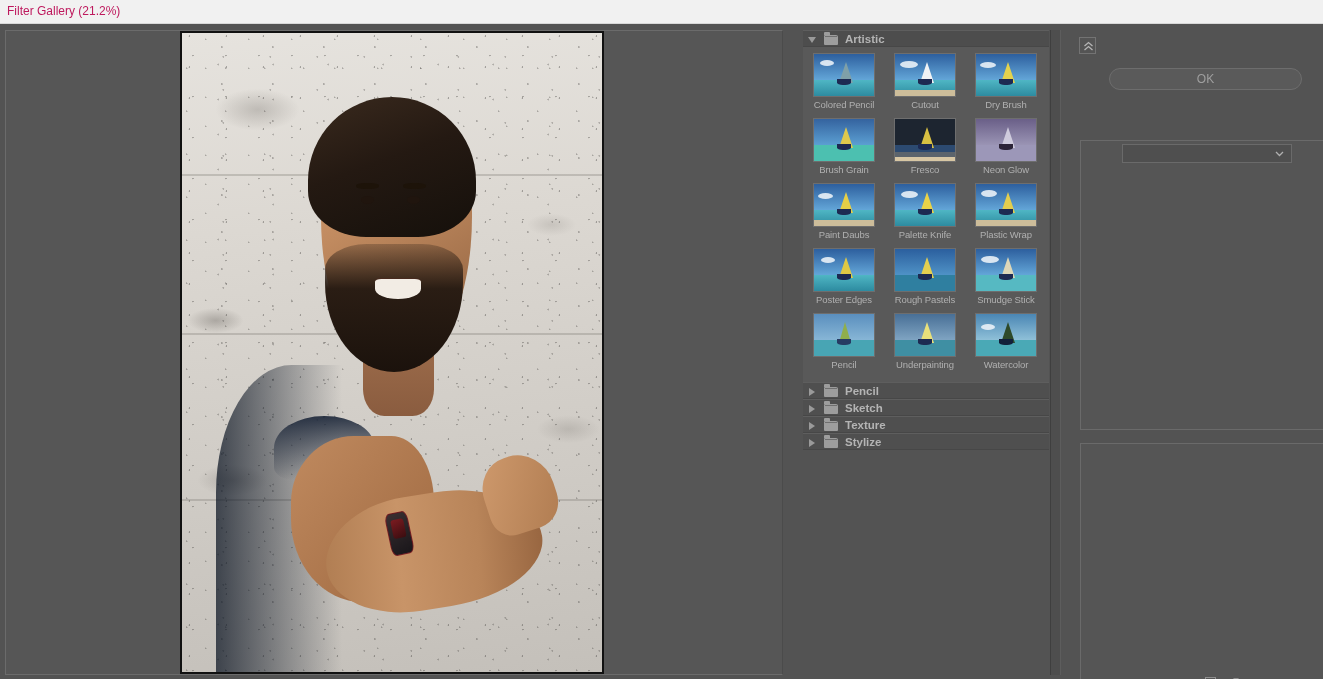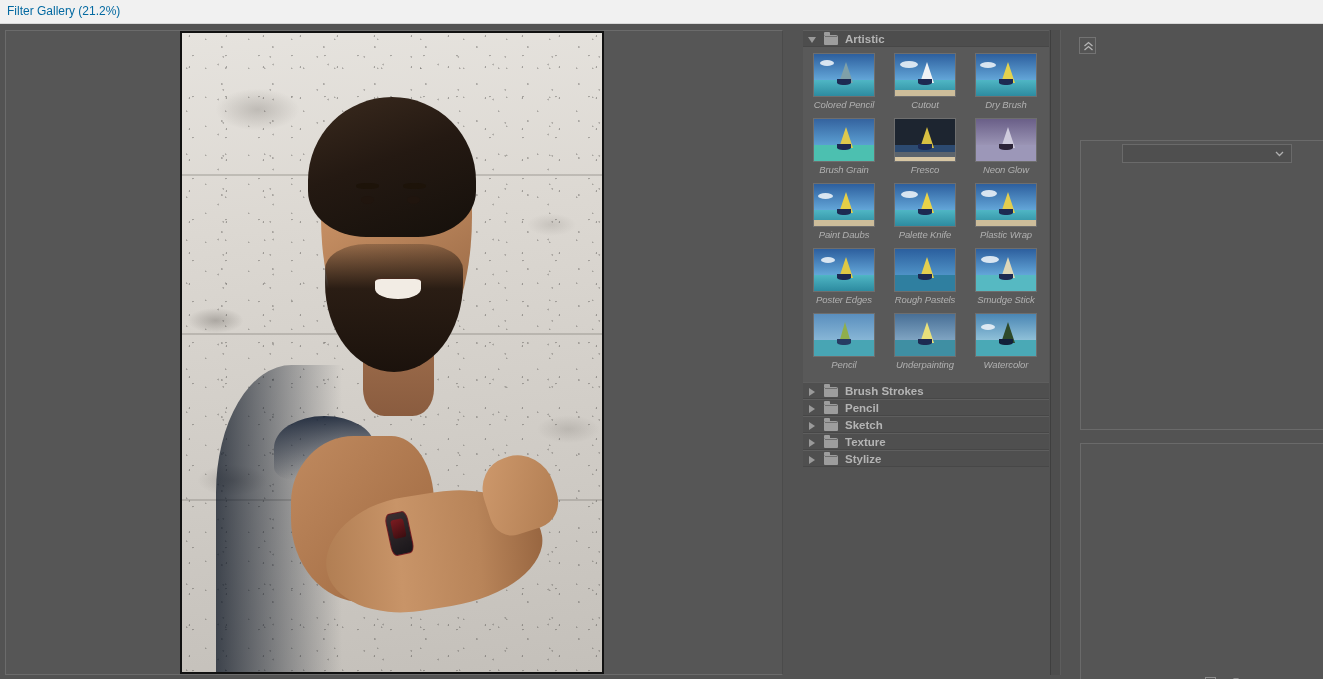--- a/index.html
+++ b/index.html
@@ -12,21 +12,21 @@
 
   
   #titlebar {
     position: absolute; left: 0; top: 0;
     width: 1323px; height: 24px;
     background: #f1f1f1;
     border-bottom: 1px solid #d8d8d8;
   }
   #titlebar-label {
     position: absolute; left: 7px; top: 4px;
-    font-size: 12px; color: #0369a1;
+    font-size: 12px; color: #be185d;
     white-space: nowrap;
   }
 
   
   #body-area {
     position: absolute; left: 0; top: 24px;
     width: 1323px; height: 655px;
     background: #535353;
   }
 
@@ -225,21 +225,20 @@
   .cat-label {
     position: absolute; left: 42px; top: 2px;
     font-size: 11.5px; color: #b4b4b4;
     white-space: nowrap;
     font-weight: bold;
   }
   #thumb-grid {
     position: relative;
     padding: 6px 16px 4px 0;
     background: #595959;
-    font-style: italic;
   }
   .thumb-row {
     display: flex;
     gap: 19px;
     padding: 0 10px 8px 10px;
   }
   .thumb-cell {
     width: 62px;
     cursor: pointer;
   }
@@ -550,25 +549,20 @@
             <div class="hull" style="background:#12203a"></div>
           </div>
           <span class="thumb-label">Watercolor</span>
         </div>
       </div>
     </div>
 
     <div class="cat-header">
       <span class="tri right"></span>
       <span class="folder"></span>
-      <span class="cat-label">Brush Strokes</span>
-    </div>
-    <div class="cat-header">
-      <span class="tri right"></span>
-      <span class="folder"></span>
       <span class="cat-label">Pencil</span>
     </div>
     <div class="cat-header">
       <span class="tri right"></span>
       <span class="folder"></span>
       <span class="cat-label">Sketch</span>
     </div>
     <div class="cat-header">
       <span class="tri right"></span>
       <span class="folder"></span>
@@ -585,20 +579,21 @@
 
   <div id="right-panel">
 
     <div id="collapse-button">
       <svg width="11" height="11" viewBox="0 0 11 11">
         <path d="M1.5 5 L5.5 1.5 L9.5 5" fill="none" stroke="#b5b5b5" stroke-width="1.3"></path>
         <path d="M1.5 9 L5.5 5.5 L9.5 9" fill="none" stroke="#b5b5b5" stroke-width="1.3"></path>
       </svg>
     </div>
 
+    <div class="pbtn" id="ok-button">OK</div>
 
     <div id="settings-box"></div>
 
     <div id="filter-select">
       <span></span>
       <svg class="chev" width="9" height="6" viewBox="0 0 9 6">
         <path d="M1 1 L4.5 4.5 L8 1" fill="none" stroke="#b0b0b0" stroke-width="1.3"></path>
       </svg>
     </div>
 

